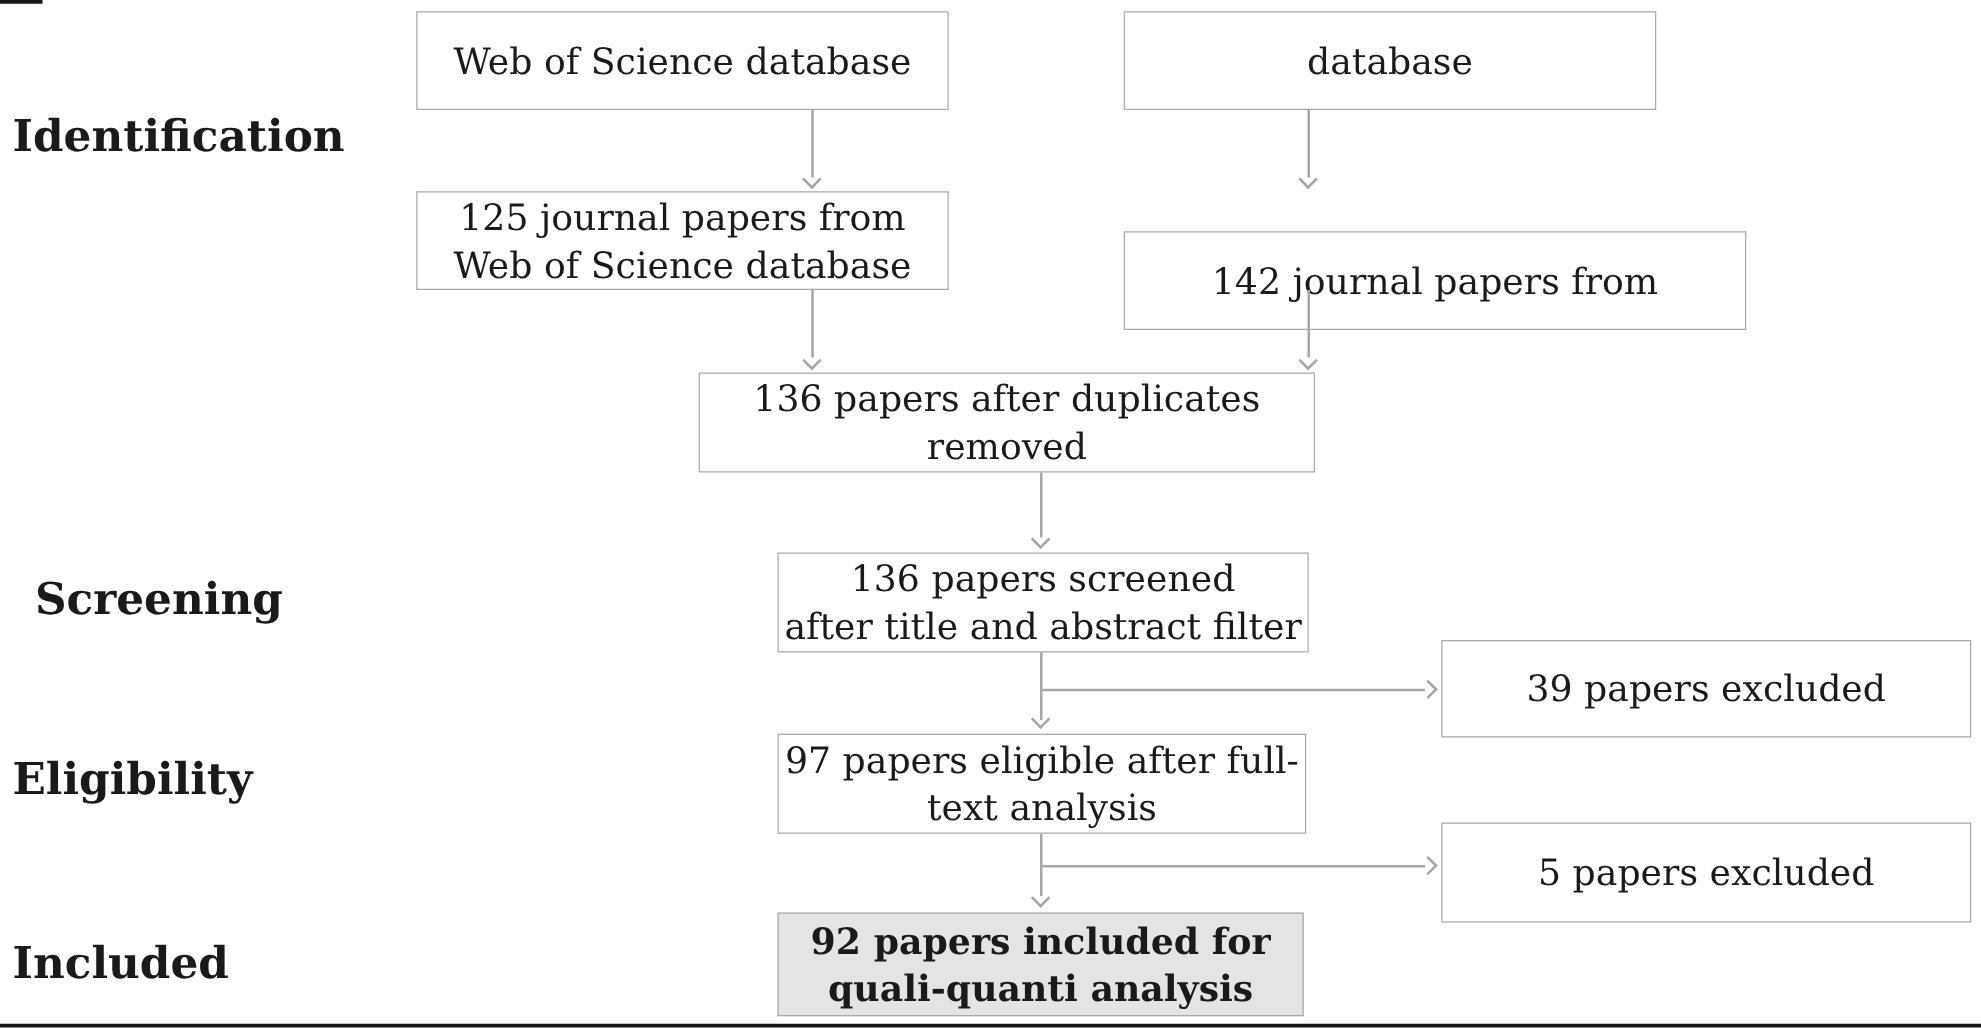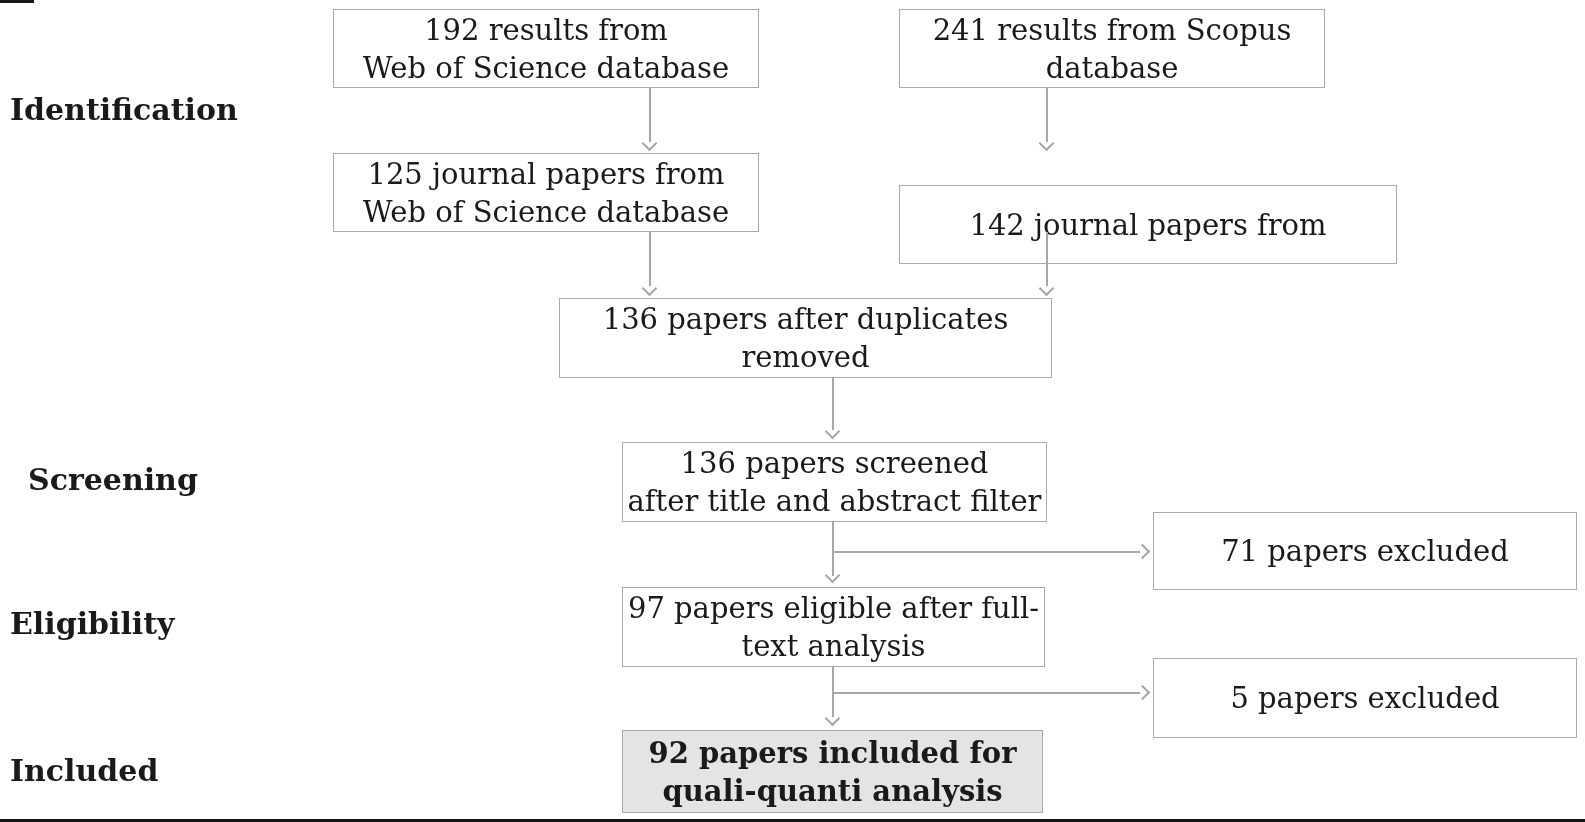--- a/index.html
+++ b/index.html
@@ -24,21 +24,21 @@
     font-size: 29px;
     line-height: 38px;
   }
   .box.gray {
     background: #e4e4e4;
     font-weight: bold;
   }
   .stage-label {
     position: absolute;
     left: 10px;
-    font-size: 30px;
+    font-size: 35px;
     font-weight: bold;
     line-height: 36px;
     white-space: nowrap;
   }
   .vline { position: absolute; width: 2px; background: #a6a6a6; }
   .hline { position: absolute; height: 2px; background: #a6a6a6; }
   .chev { position: absolute; width: 11px; height: 11px; box-sizing: border-box; }
   .chev.down  { border-right: 2px solid #a6a6a6; border-bottom: 2px solid #a6a6a6; transform: rotate(45deg); }
   .chev.right { border-top: 2px solid #a6a6a6; border-right: 2px solid #a6a6a6; transform: rotate(45deg); }
   .crop-mark { position: absolute; background: #161616; }
@@ -63,43 +63,41 @@
 </style>
 </head>
 <body>
 
 <div class="stage-label" id="label-identification">Identification</div>
 <div class="stage-label" id="label-screening">Screening</div>
 <div class="stage-label" id="label-eligibility">Eligibility</div>
 <div class="stage-label" id="label-included">Included</div>
 
 <div class="box" id="box-wos-results">
-  <div>192 results from</div>
   <div>Web of Science database</div>
 </div>
 <div class="box" id="box-scopus-results">
-  <div>241 results from Scopus</div>
   <div>database</div>
 </div>
 <div class="box" id="box-wos-papers">
   <div>125 journal papers from</div>
   <div>Web of Science database</div>
 </div>
 <div class="box" id="box-scopus-papers">
   <div>142 journal papers from</div>
 </div>
 <div class="box" id="box-duplicates">
   <div>136 papers after duplicates removed</div>
 </div>
 <div class="box" id="box-screened">
   <div>136 papers screened</div>
   <div>after title and abstract filter</div>
 </div>
 <div class="box" id="box-excluded-39">
-  <div>71 papers excluded</div>
+  <div>39 papers excluded</div>
 </div>
 <div class="box" id="box-eligible">
   <div>97 papers eligible after full-</div>
   <div>text analysis</div>
 </div>
 <div class="box" id="box-excluded-5">
   <div>5 papers excluded</div>
 </div>
 <div class="box gray" id="box-included">
   <div>92 papers included for</div>

